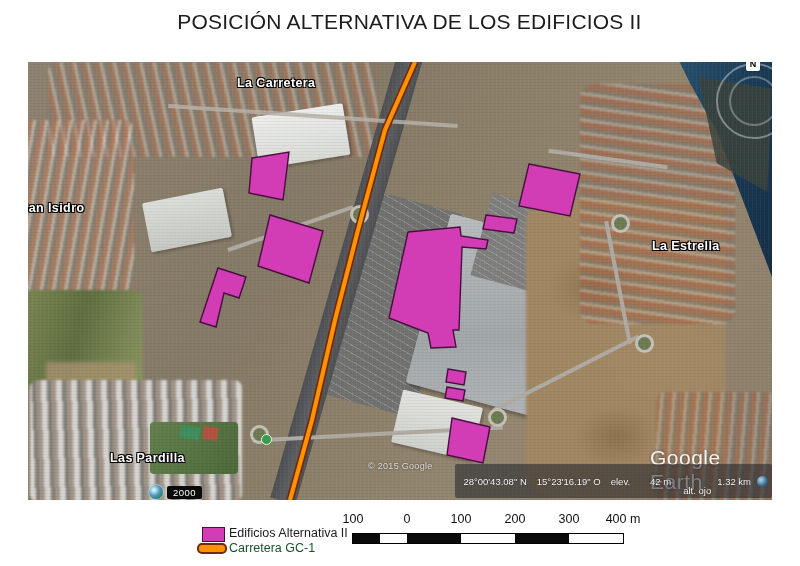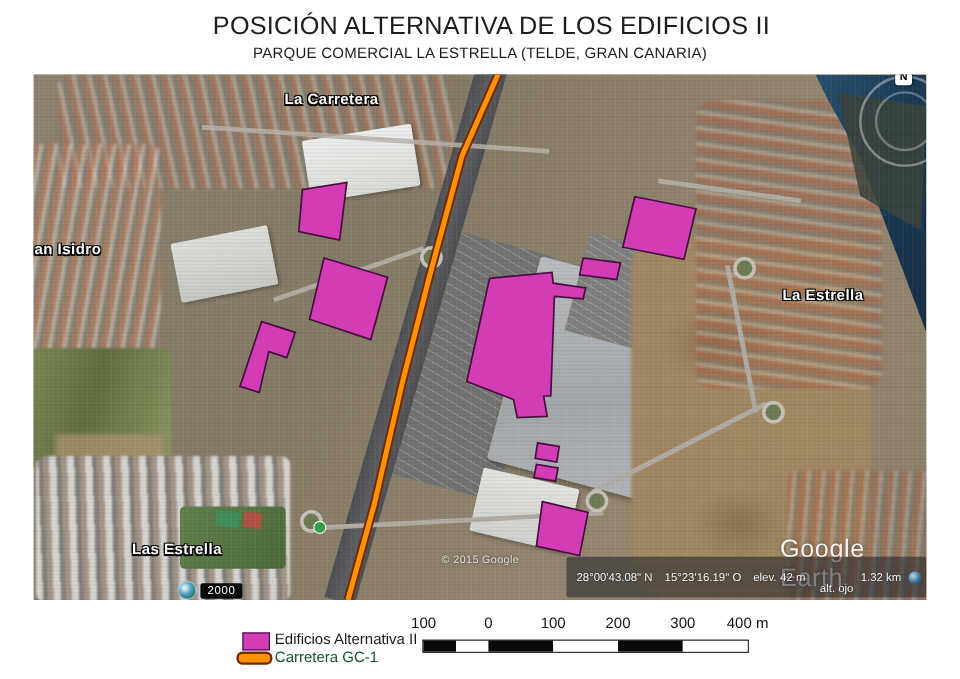--- a/index.html
+++ b/index.html
@@ -58,21 +58,20 @@
   .scale-seg.black{background:#0a0a0a;}
   .scale-seg.white{background:#fff;}
 </style>
 </head>
 <body>
 
 <div id="page">
 
   <div id="hdr">
     <h1>POSICIÓN ALTERNATIVA DE LOS EDIFICIOS II</h1>
-    <h2>PARQUE COMERCIAL LA ESTRELLA (TELDE, GRAN CANARIA)</h2>
   </div>
 
   <div id="map">
 
     <div class="patch" style="left:20px;top:0;width:330px;height:95px;background:repeating-linear-gradient(78deg,rgba(171,112,84,.6) 0 5px,rgba(225,219,208,.45) 5px 8px,rgba(125,120,112,.5) 8px 13px);filter:blur(1.2px);border-radius:10px;"></div>
     <div class="patch" style="left:-12px;top:58px;width:118px;height:185px;background:repeating-linear-gradient(100deg,rgba(190,120,88,.55) 0 5px,rgba(235,230,220,.5) 5px 8px,rgba(130,125,118,.45) 8px 12px);filter:blur(1.2px);border-radius:10px;"></div>
     <div class="patch" style="left:-5px;top:228px;width:120px;height:100px;background:linear-gradient(105deg,#7b8752 0%,#606e40 45%,#8a9560 100%);filter:blur(1px);border-radius:8px;"></div>
     <div class="patch" style="left:18px;top:300px;width:90px;height:55px;background:#a9936f;opacity:.8;filter:blur(2px);"></div>
     <div class="patch" style="left:2px;top:318px;width:212px;height:122px;background-color:#99948c;background-image:repeating-linear-gradient(88deg,rgba(255,255,255,.6) 0 6px,rgba(95,92,88,.4) 6px 10px,rgba(185,150,125,.3) 10px 15px);filter:blur(1px);border-radius:8px;"></div>
     <div class="patch" style="left:122px;top:360px;width:88px;height:52px;background:linear-gradient(120deg,#61804b,#4d683a);border-radius:4px;"></div>
@@ -114,36 +113,36 @@
         <polygon points="501,102 552,112 542,154 491,144" fill="#d23cb4" stroke="#470f3f" stroke-width="1.4"></polygon>
         <polygon points="420,307 438,310 436,323 418,320" fill="#d23cb4" stroke="#470f3f" stroke-width="1.4"></polygon>
         <polygon points="419,325 437,328 435,339 417,336" fill="#d23cb4" stroke="#470f3f" stroke-width="1.4"></polygon>
         <polygon points="424,356 462,365 455,401 419,393" fill="#d23cb4" stroke="#470f3f" stroke-width="1.4"></polygon>
       </svg>
 
     <div id="labels-layer">
         <span class="place-label" style="left: 209px; top: 14px;">La Carretera</span>
         <span class="place-label" style="left: -8px; top: 139px;">San Isidro</span>
         <span class="place-label" style="left: 624px; top: 177px;">La Estrella</span>
-        <span class="place-label" style="left: 82px; top: 389px;">Las Estrella</span>
+        <span class="place-label" style="left: 82px; top: 389px;">Las Pardilla</span>
       </div>
     <div class="poi-icon"></div>
 
     <div class="compass-outer">
       <div class="compass-inner"></div>
       <div class="n-badge">N</div>
     </div>
 
     <div class="watermark">Google Earth</div>
     <div class="copyright">© 2015 Google</div>
 
     <div class="status-bar">
       <span style="margin-right:10px;">28°00'43.08" N</span>
       <span style="margin-right:10px;">15°23'16.19" O</span>
-      <span style="margin-right:3px;">elev.</span>
+      <span style="margin-right:20px;">elev.</span>
       <span style="margin-right:12px;">42 m</span>
       <span style="margin-right:6px;margin-top:19px;">alt. ojo</span>
       <span>1.32 km</span>
       <span class="globe-icon"></span>
     </div>
 
     <div class="year-group">
       <span class="clock-icon"></span>
       <span class="year-badge">2000</span>
     </div>

